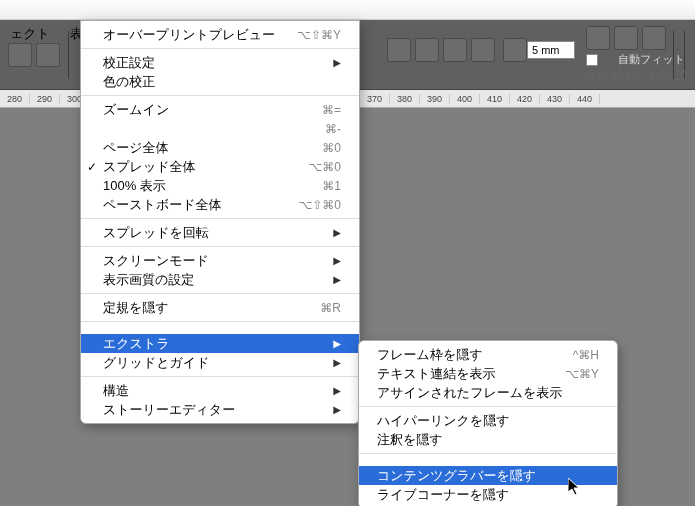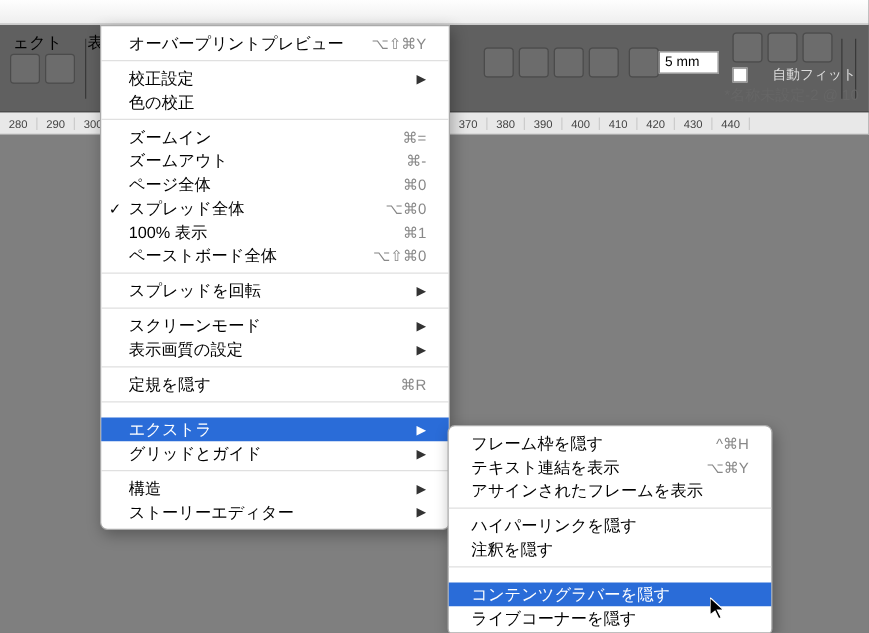--- a/index.html
+++ b/index.html
@@ -122,21 +122,20 @@
     </div>
     <div class="menu-item">
       <span class="label">色の校正</span>
     </div>
     <div class="menu-sep"></div>
     <div class="menu-item">
       <span class="label">ズームイン</span>
       <span class="shortcut">⌘=</span>
     </div>
     <div class="menu-item">
-      <span class="label">ズームアウト</span>
       <span class="shortcut">⌘-</span>
     </div>
     <div class="menu-item">
       <span class="label">ページ全体</span>
       <span class="shortcut">⌘0</span>
     </div>
     <div class="menu-item">
       <span class="check">✓</span>
       <span class="label">スプレッド全体</span>
       <span class="shortcut">⌥⌘0</span>

